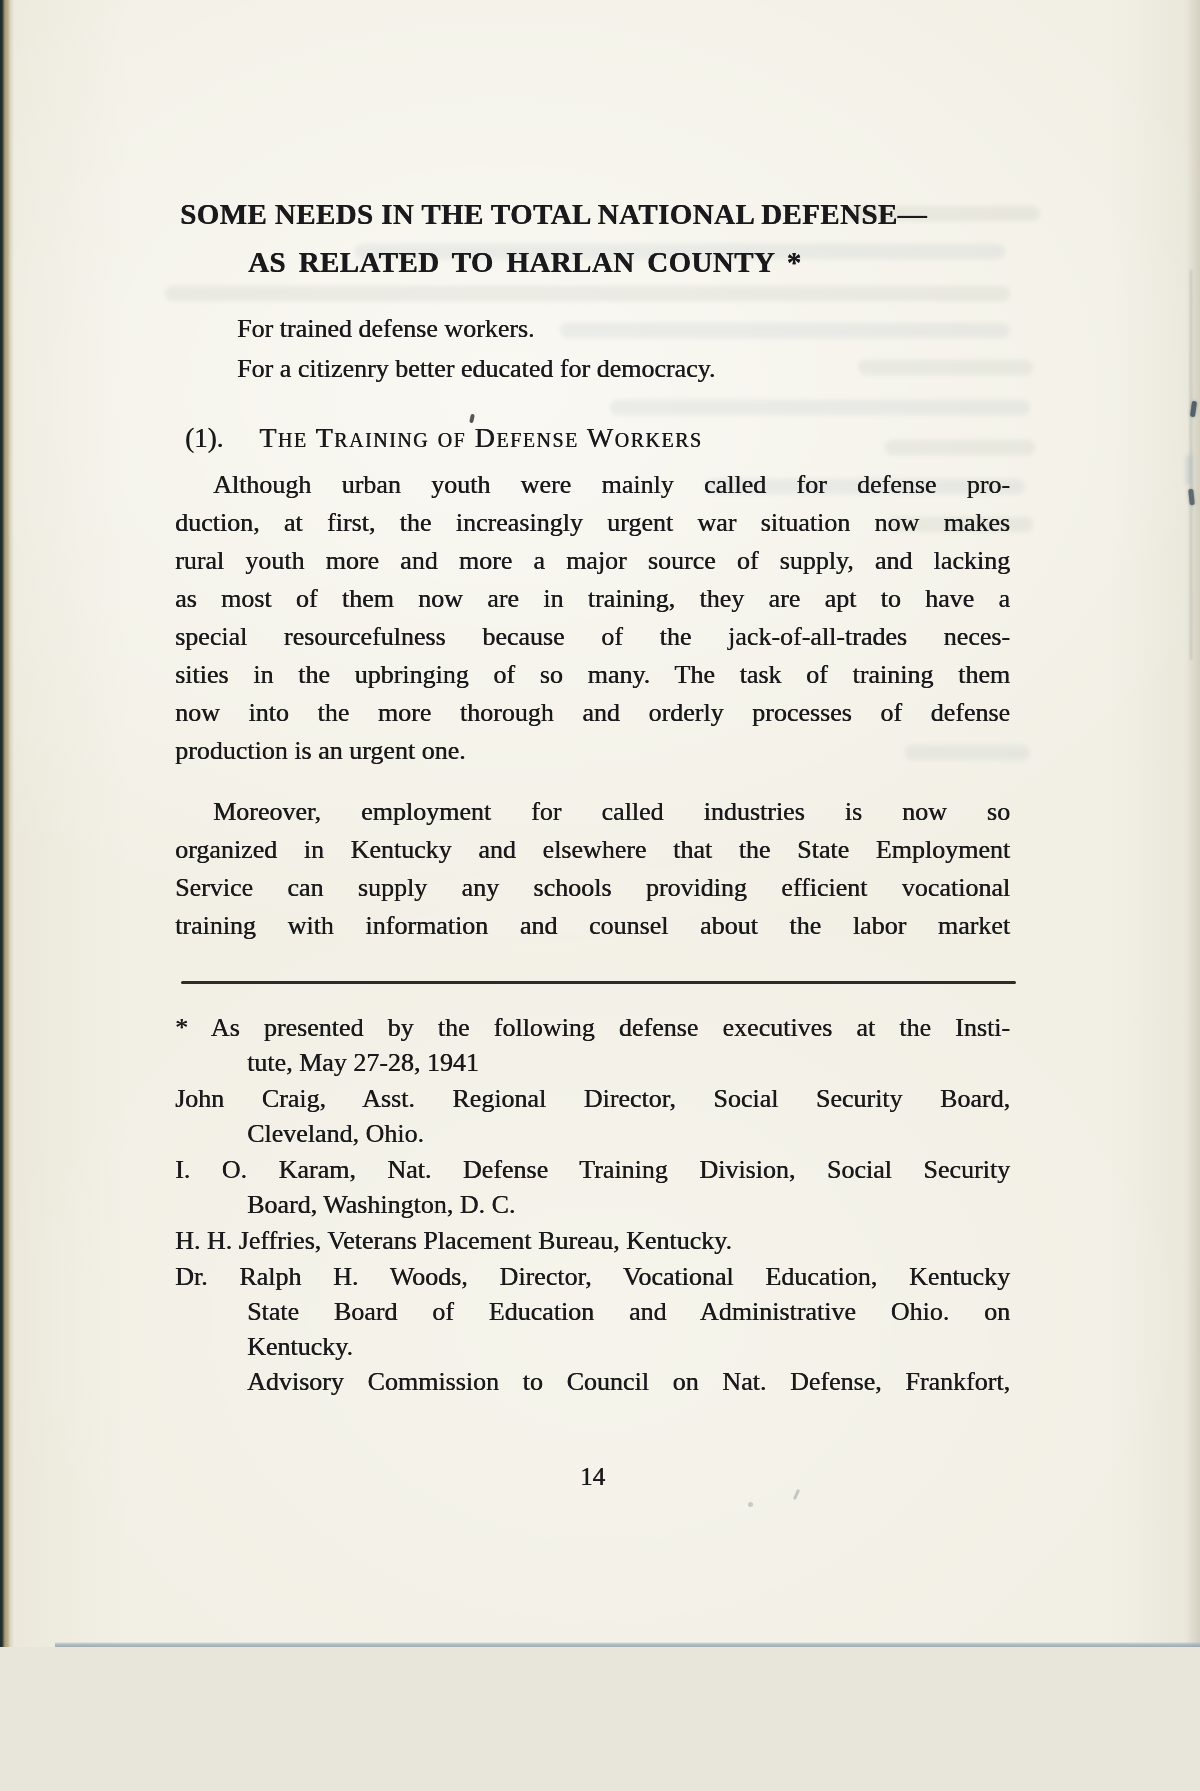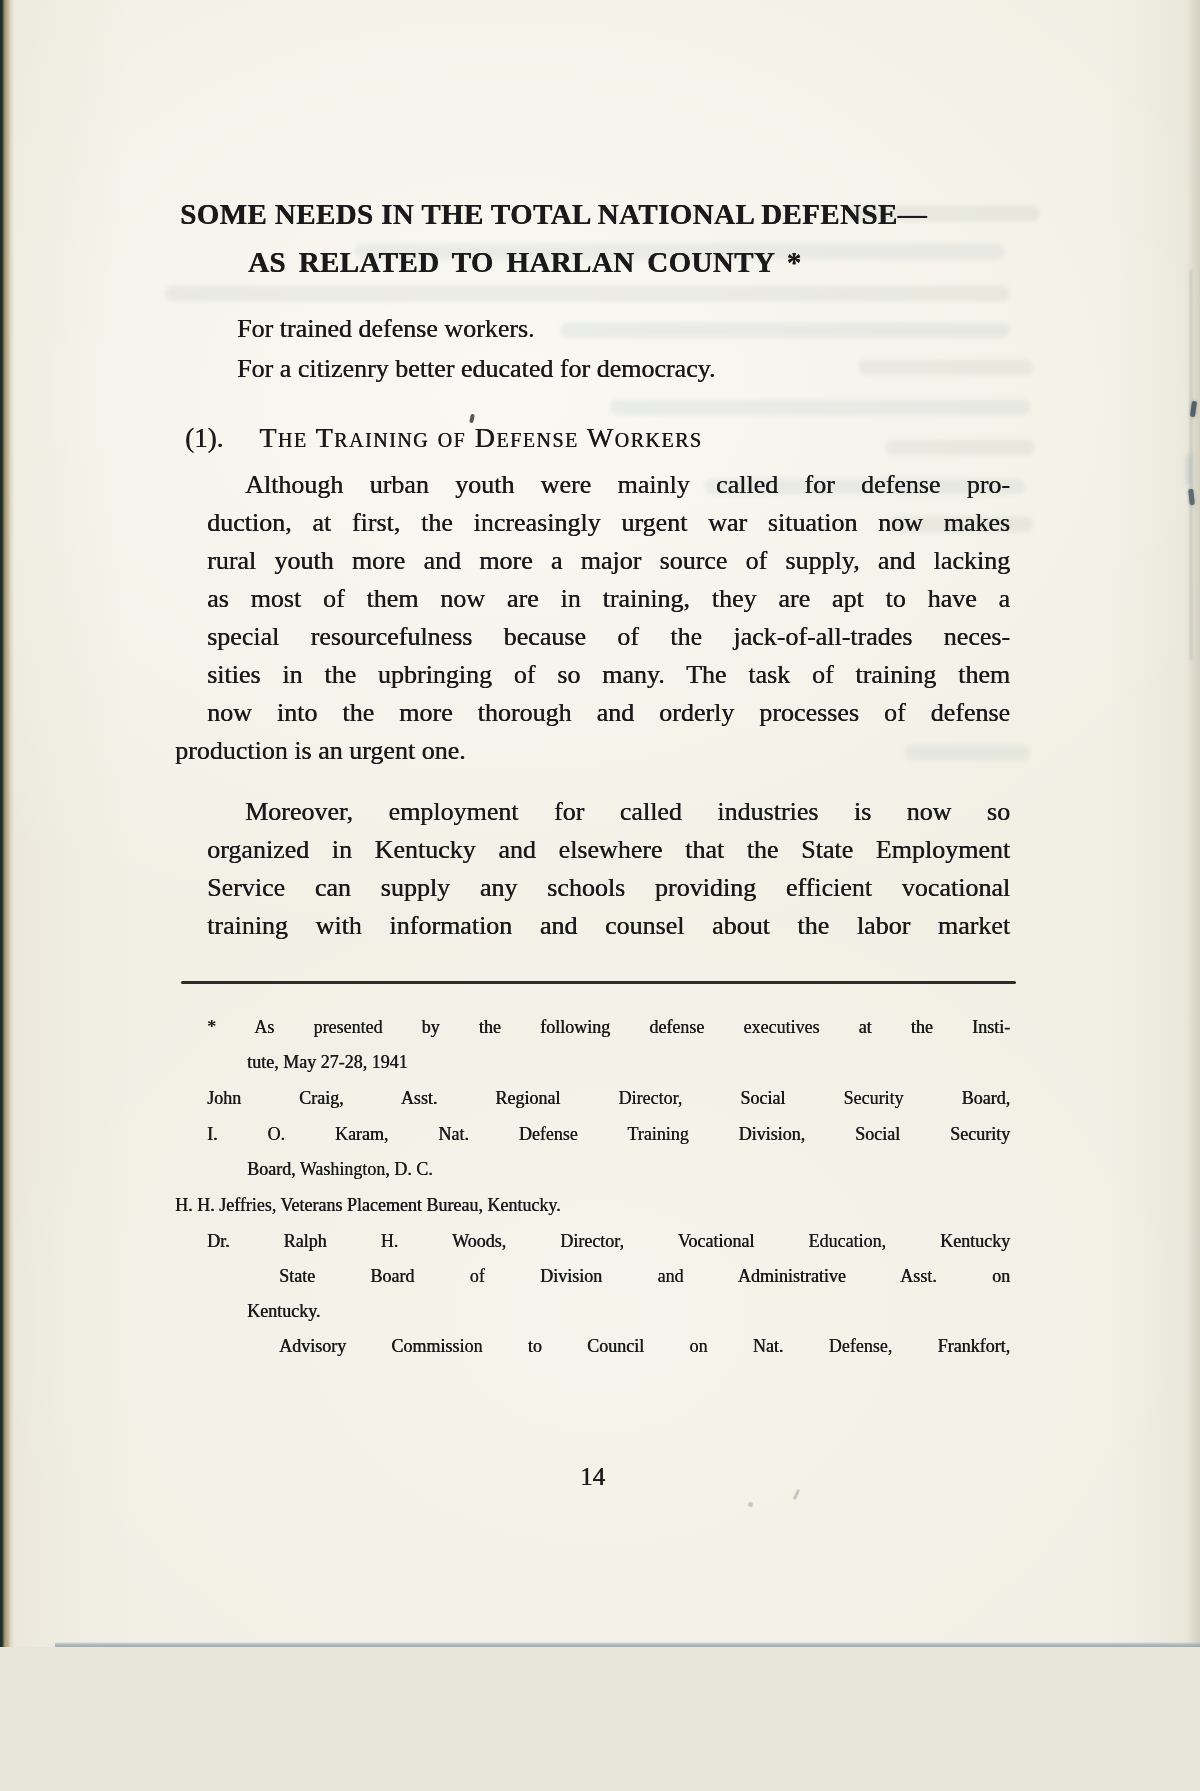--- a/index.html
+++ b/index.html
@@ -18,25 +18,25 @@
   .abs { position:absolute; }
   .h1 { left:180px; top:196px; font-size:29px; line-height:36px; font-weight:bold; letter-spacing:0.4px; white-space:nowrap; }
   .h2 { left:248px; top:244px; font-size:29px; line-height:36px; font-weight:bold; letter-spacing:0.4px; word-spacing:5px; white-space:nowrap; }
   .epigraph { left:237px; top:309px; font-size:26px; line-height:40px; }
   .section-heading { left:185px; top:420px; font-size:27px; line-height:36px; white-space:nowrap; }
   .section-heading .num { margin-right:36px; }
   .section-heading .sc { font-variant:small-caps; font-size:28px; letter-spacing:1.5px; }
   .para { left:175px; width:835px; font-size:26px; line-height:38px; }
   .p1 { top:466px; }
   .p2 { top:793px; }
-  .tline.just { text-align:justify; text-align-last:justify;margin-left:32px; }
+  .tline.just { text-align:justify; text-align-last:justify; }
   .tline.left { text-align:left; text-align-last:left; }
   .para .tline.ind { padding-left:38px; }
   .rule { left:181px; top:981px; width:835px; height:3px; background:#2d2c29; border-radius:2px; }
-  .footnotes { left:175px; top:1010px; width:835px; font-size:18px; line-height:35px; }
+  .footnotes { left:175px; top:1010px; width:835px; font-size:26px; line-height:35px; }
   .fn-entry { margin-bottom:1px; }
   .footnotes .tline.ind { padding-left:72px; }
   .pagenum { left:175px; top:1459px; width:835px; text-align:center; font-size:25px; line-height:36px; }
   .watermark {
     left:757px; top:1661px; font-family:"Liberation Sans", sans-serif;
     font-size:32px; line-height:36px; color:#b6b6b0; letter-spacing:1.5px;
     text-shadow:none; white-space:nowrap;
   }
   
   .edge-left { left:0; top:0; bottom:0; width:14px;
@@ -104,31 +104,32 @@
 
   <div class="abs rule"></div>
 
   <div class="abs footnotes">
     <div class="fn-entry">
         <div class="tline just">* As presented by the following defense executives at the Insti-</div>
         <div class="tline left ind">tute, May 27-28, 1941</div>
       </div>
     <div class="fn-entry">
         <div class="tline just">John Craig, Asst. Regional Director, Social Security Board,</div>
+        <div class="tline left ind">Cleveland, Ohio.</div>
       </div>
     <div class="fn-entry">
         <div class="tline just">I. O. Karam, Nat. Defense Training Division, Social Security</div>
         <div class="tline left ind">Board, Washington, D. C.</div>
       </div>
     <div class="fn-entry">
         <div class="tline left">H. H. Jeffries, Veterans Placement Bureau, Kentucky.</div>
       </div>
     <div class="fn-entry">
         <div class="tline just">Dr. Ralph H. Woods, Director, Vocational Education, Kentucky</div>
-        <div class="tline just ind">State Board of Division and Administrative Asst. on</div>
+        <div class="tline just ind">State Board of Education and Administrative Ohio. on</div>
         <div class="tline left ind">Kentucky.</div>
         <div class="tline just ind">Advisory Commission to Council on Nat. Defense, Frankfort,</div>
       </div>
   </div>
 
   <div class="abs pagenum">14</div>
 
   <div class="abs watermark">PINE MOUNTAIN SS 2018</div>
 
   <div class="abs edge-right-shade"></div>

